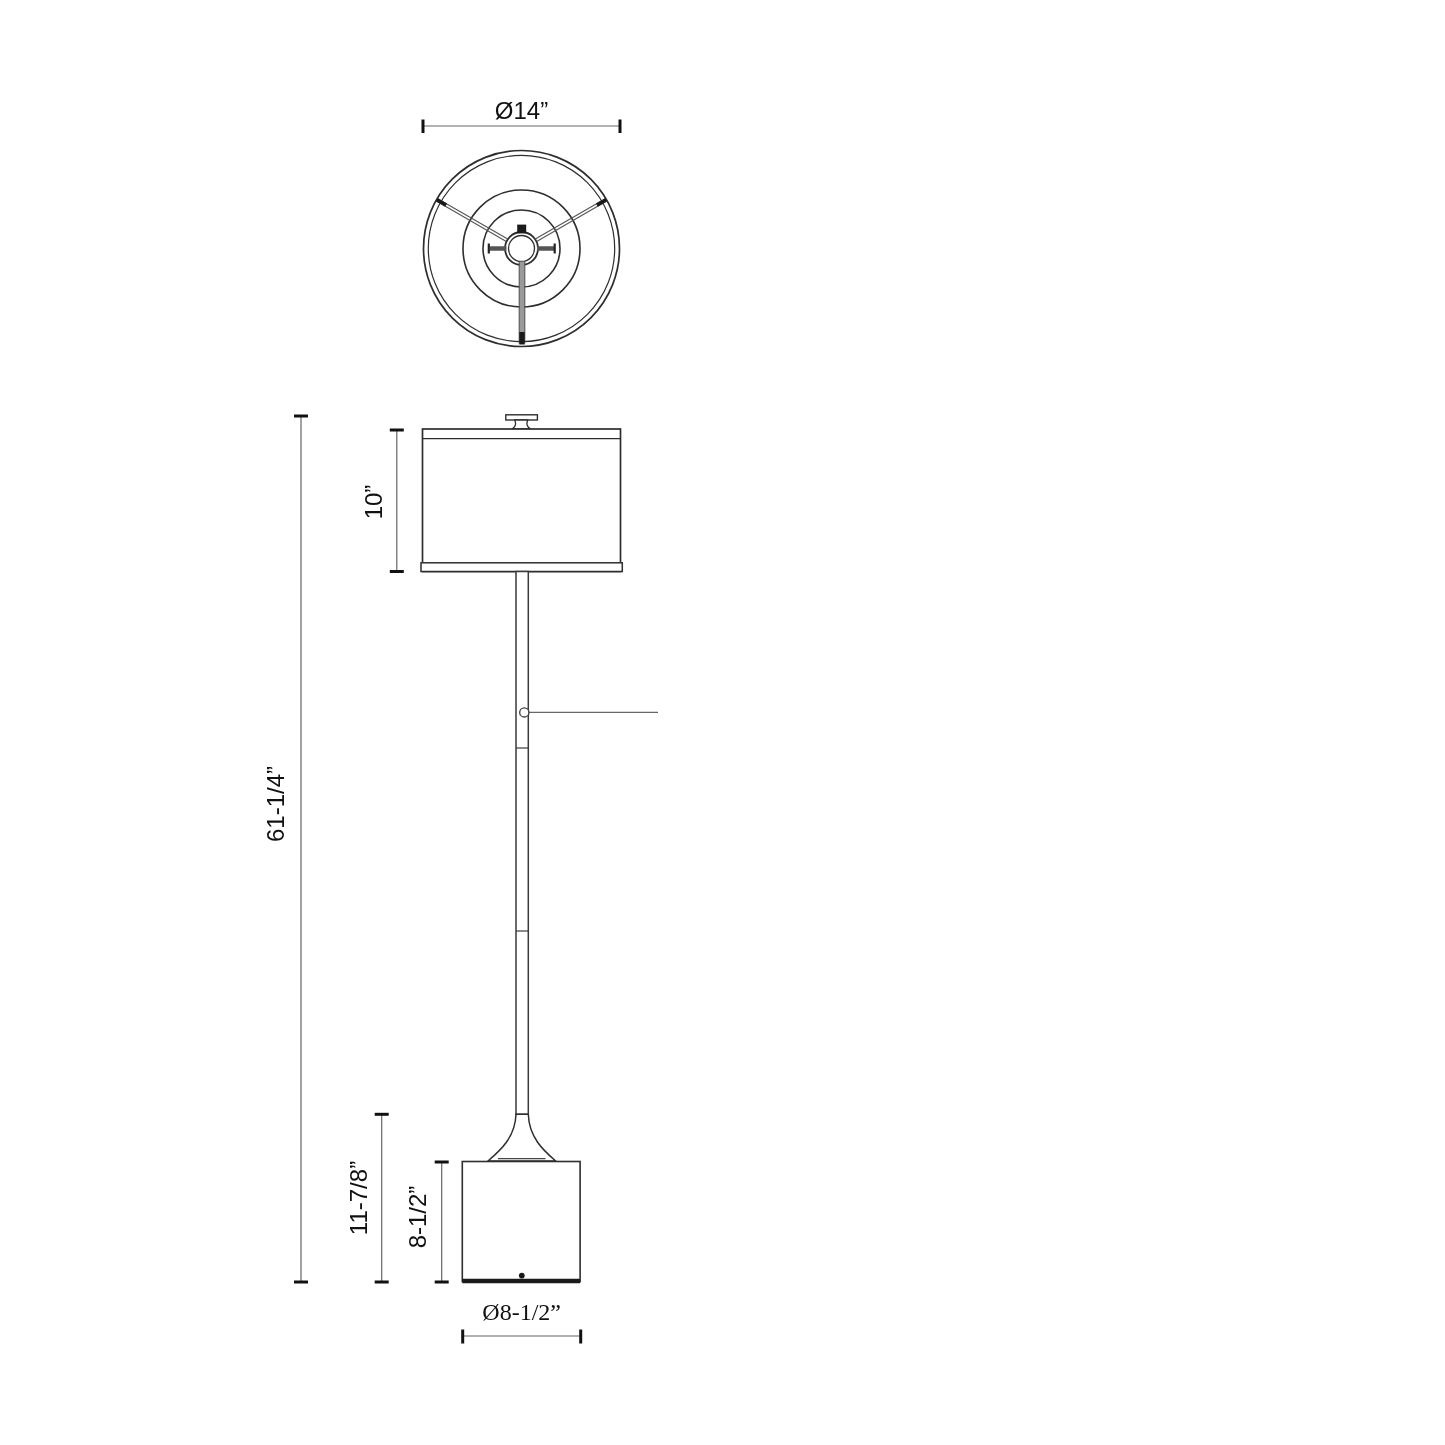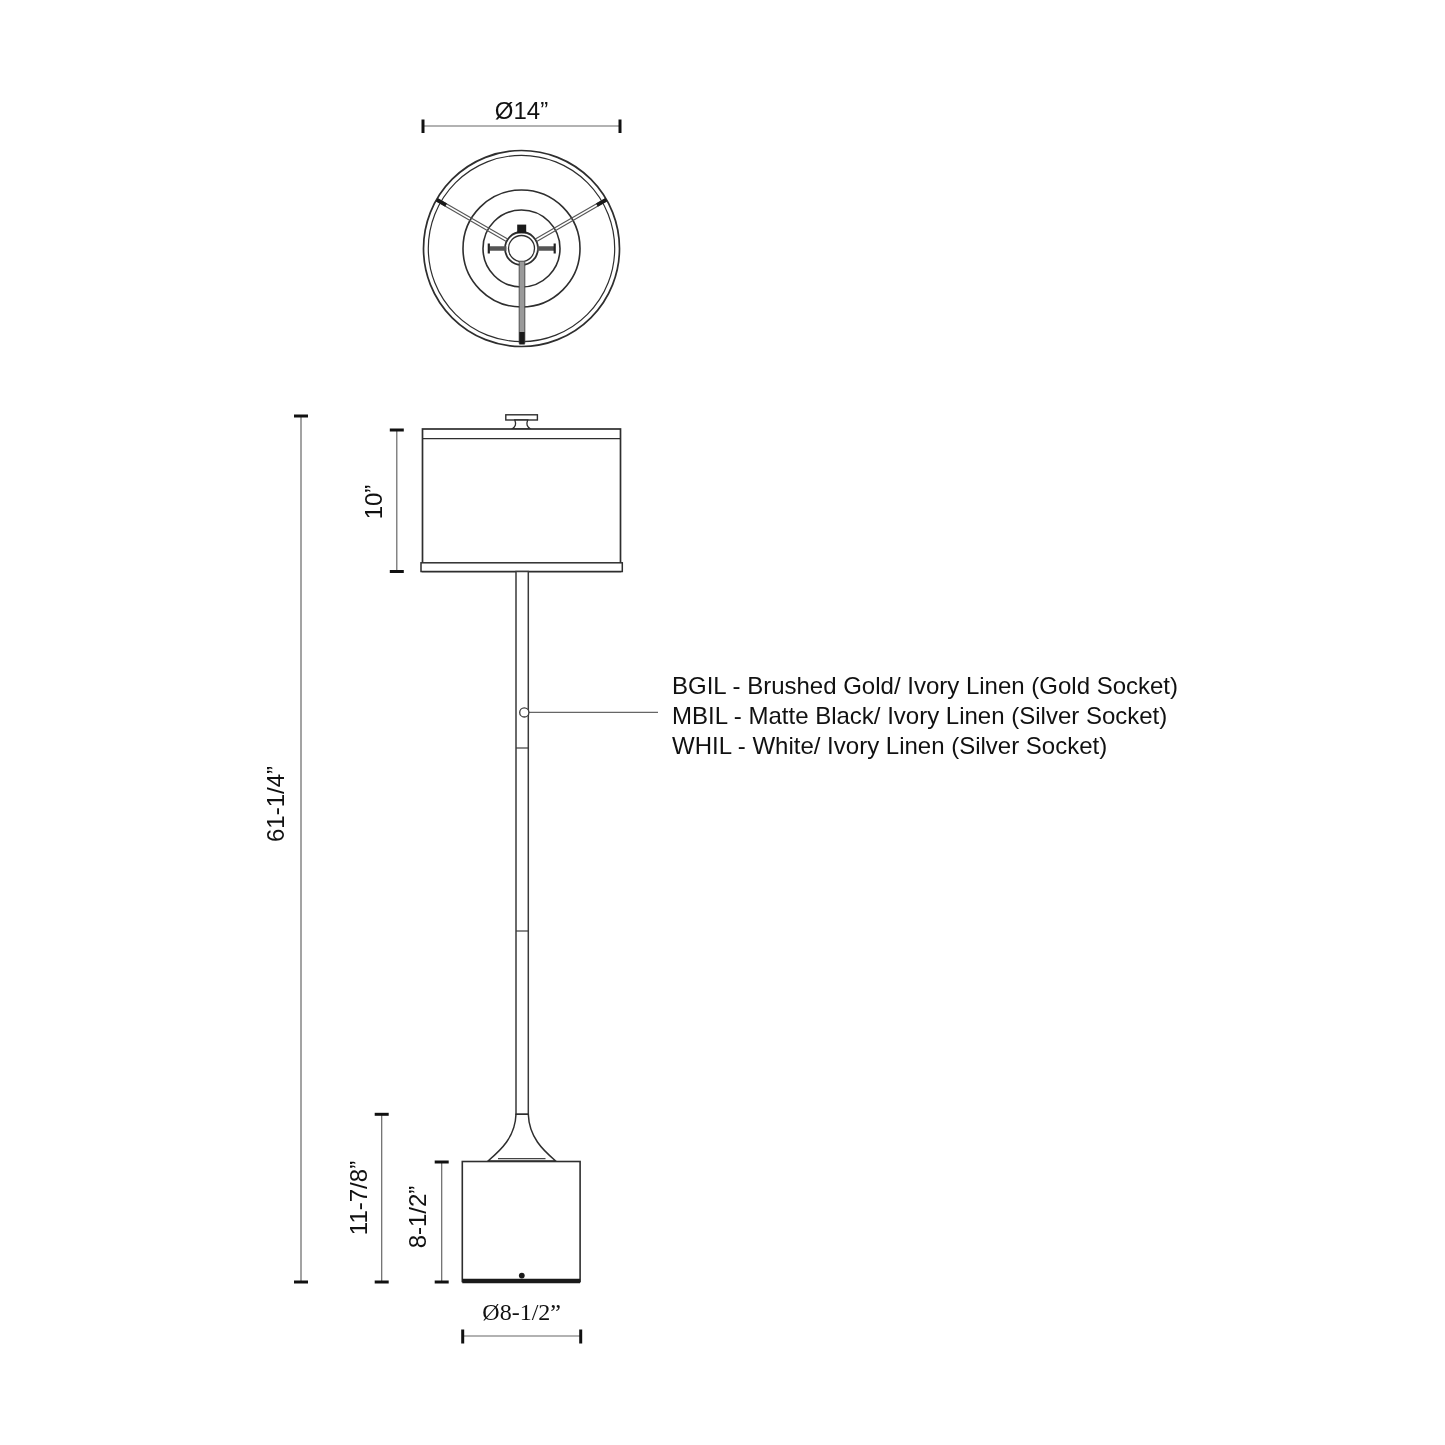--- a/index.html
+++ b/index.html
@@ -157,19 +157,14 @@
   <div class="dim-label vertical" style="left:373.5px; top:501.5px;">10”</div>
 
   <div class="dim-label vertical" style="left:275.5px; top:804px;">61-1/4”</div>
 
   <div class="dim-label vertical" style="left:358.5px; top:1197.5px;">11-7/8”</div>
 
   <div class="dim-label vertical" style="left:417.5px; top:1216.5px;">8-1/2”</div>
 
   <div class="dim-label" style="left:521.7px; top:1311.5px;font-family:Liberation Serif, serif;">Ø8-1/2”</div>
 
-  <div class="finish-options">
-    <div>BGIL - Brushed Gold/ Ivory Linen (Gold Socket)</div>
-    <div>MBIL - Matte Black/ Ivory Linen (Silver Socket)</div>
-    <div>WHIL - White/ Ivory Linen (Silver Socket)</div>
-  </div>
 
 </div>
 
 </body></html>

